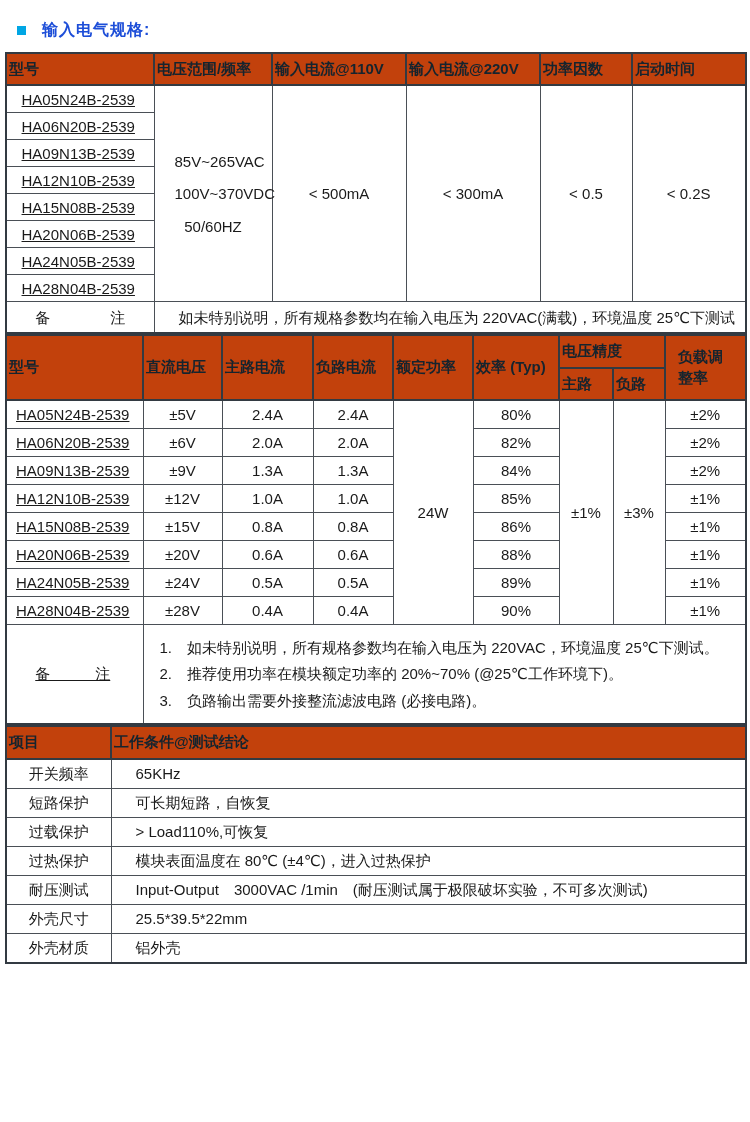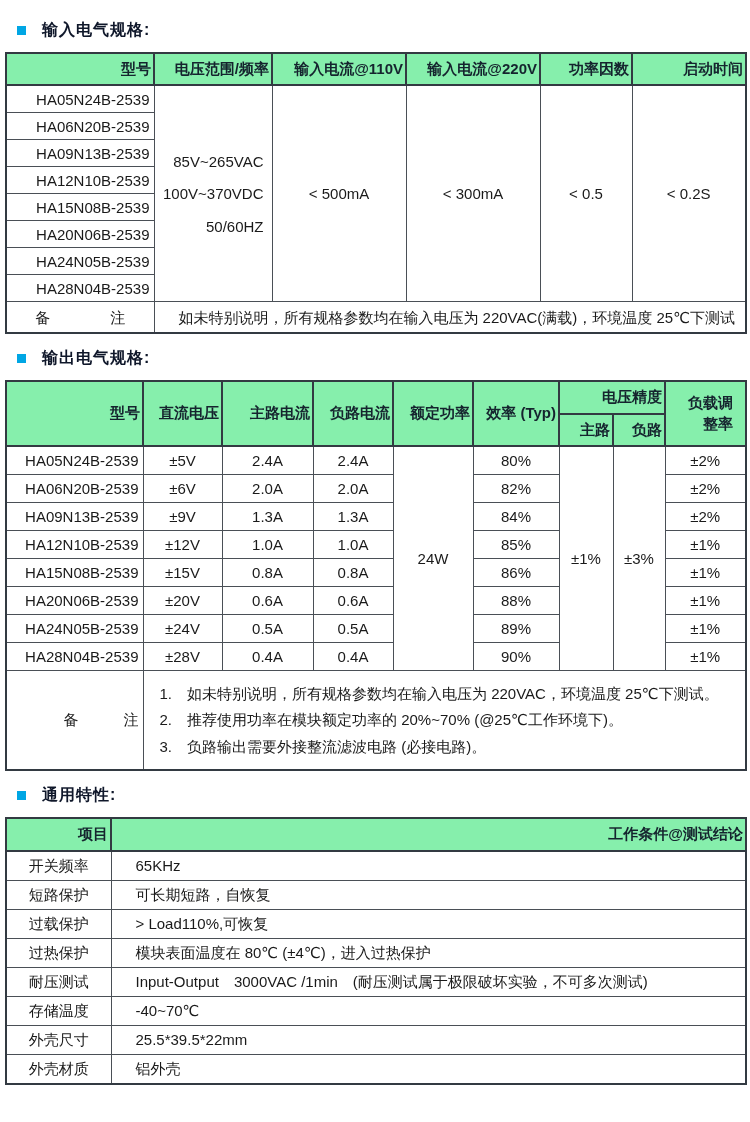--- a/index.html
+++ b/index.html
@@ -8,51 +8,51 @@
     font-family:"Liberation Sans","DejaVu Sans",sans-serif;
     color:#1a1a1a;
     -webkit-font-smoothing:antialiased;
   }
   .page{padding:6px 5px 10px 5px;}
 
   
   .section-title{
     display:flex;align-items:center;
     margin:14px 0 11px 12px;
-    font-size:16px;font-weight:bold;color:#0f172a;
+    font-size:16px;font-weight:bold;color:#1d4ed8;
     letter-spacing:1px;
   }
   .section-title .bullet{
     width:9px;height:9px;background:#00a6e4;margin-right:16px;flex:0 0 auto;
   }
 
   
   table{
     border-collapse:collapse;table-layout:fixed;
     width:740px;margin:0 auto;
     font-size:15px;
   }
   th{
-    background:#86efac;color:#15242e;
+    background:#c2410c;color:#15242e;
     font-weight:bold;font-size:15px;
     border:2px solid #333a42;
-    padding:5px 2px;text-align:right;
+    padding:5px 2px;text-align:left;
     line-height:1.35;
   }
   td{
     border:1px solid #4a4f56;
     padding:3px 4px;text-align:center;
     line-height:1.3;background:#ffffff;
   }
   table{border:2px solid #333a42;}
 
-  .model-cell{text-align:right;padding-left:0;white-space:nowrap;}
+  .model-cell{text-align:center;padding-left:0;white-space:nowrap;text-decoration:underline;}
   .t1 td{height:20px;}
   .t1 .remark-td{text-align:right;padding:5px 10px;}
-  .voltage-lines div{margin:13px 4px;text-align:right;}
+  .voltage-lines div{margin:13px 16px;}
 
   .t2 td{height:21px;}
   .t2 .remark-td{text-align:left;padding:6px 16px;}
   .t2 .remark-td div{margin:7px 0;}
   .th-loadreg{padding:5px 12px;}
 
   .t3 td{height:22px;}
   .t3 .value-cell{text-align:left;padding-left:24px;}
   .t3 .item-cell{padding:3px 18px;}
 
@@ -119,24 +119,20 @@
     <tr>
           <td class="model-cell">HA28N04B-2539</td>
         </tr>
     <tr>
       <td class="remark-label">备　　　　注</td>
       <td colspan="5" class="remark-td">如未特别说明，所有规格参数均在输入电压为 220VAC(满载)，环境温度 25℃下测试</td>
     </tr>
   </tbody>
     </table>
 
-  <div class="section-title">
-    <span class="bullet"></span>
-    <span>输出电气规格:</span>
-  </div>
 
   <table class="t2">
     <colgroup>
       <col style="width:137px">
         <col style="width:79px">
         <col style="width:91px">
       <col style="width:80px">
         <col style="width:80px">
         <col style="width:86px">
       <col style="width:54px">
@@ -229,24 +225,20 @@
       <td class="remark-label model-cell">备　　　注</td>
       <td colspan="8" class="remark-td">
         <div>1.　如未特别说明，所有规格参数均在输入电压为 220VAC，环境温度 25℃下测试。</div>
         <div>2.　推荐使用功率在模块额定功率的 20%~70% (@25℃工作环境下)。</div>
         <div>3.　负路输出需要外接整流滤波电路 (必接电路)。</div>
       </td>
     </tr>
   </tbody>
     </table>
 
-  <div class="section-title">
-    <span class="bullet"></span>
-    <span>通用特性:</span>
-  </div>
 
   <table class="t3">
     <colgroup>
       <col style="width:105px">
         <col style="width:635px">
     </colgroup>
     <tbody>
         <tr>
       <th>项目</th>
       <th>工作条件@测试结论</th>
@@ -265,24 +257,20 @@
     </tr>
     <tr>
       <td class="item-cell">过热保护</td>
       <td class="value-cell">模块表面温度在 80℃ (±4℃)，进入过热保护</td>
     </tr>
     <tr>
       <td class="item-cell">耐压测试</td>
       <td class="value-cell">Input-Output　3000VAC /1min　(耐压测试属于极限破坏实验，不可多次测试)</td>
     </tr>
     <tr>
-      <td class="item-cell">存储温度</td>
-      <td class="value-cell">-40~70℃</td>
-    </tr>
-    <tr>
       <td class="item-cell">外壳尺寸</td>
       <td class="value-cell">25.5*39.5*22mm</td>
     </tr>
     <tr>
       <td class="item-cell">外壳材质</td>
       <td class="value-cell">铝外壳</td>
     </tr>
 
   </tbody>
     </table>

